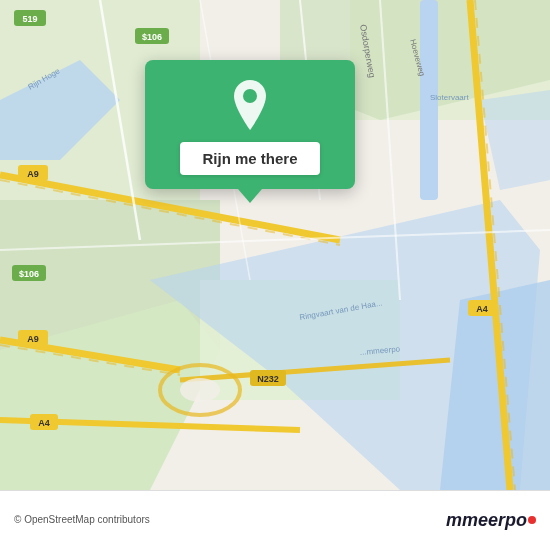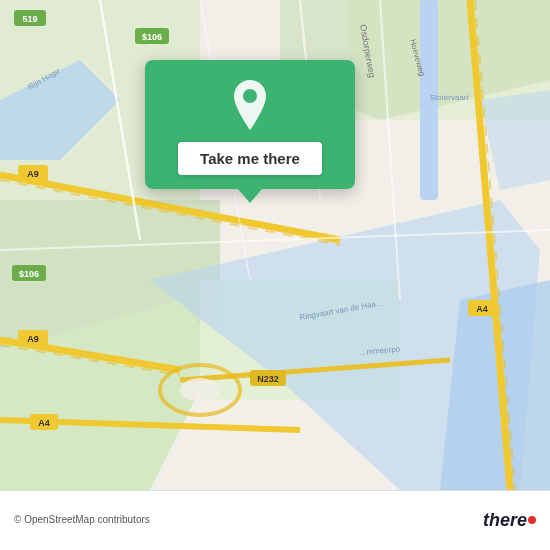--- a/index.html
+++ b/index.html
@@ -206,25 +206,25 @@
     <text x="360" y="355" font-size="8" fill="#7799bb" transform="rotate(-5, 360, 355)">...mmeerpo</text>
   </svg>
 
   <div class="map-popup">
 
     <svg class="pin-icon" viewBox="0 0 44 54" xmlns="http://www.w3.org/2000/svg">
       <path d="M22 2C13.16 2 6 9.16 6 18c0 12 16 34 16 34s16-22 16-34C38 9.16 30.84 2 22 2z" fill="white" opacity="0.9"></path>
       <circle cx="22" cy="18" r="7" fill="#3cb371"></circle>
     </svg>
 
-    <button class="take-me-there-btn">Take me there</button>
+    <button class="take-me-there-btn">Rijn me there</button>
   </div>
 </div>
 
 <div class="info-bar">
   <div class="info-left">
     <span class="osm-credit">© OpenStreetMap contributors</span>
   </div>
   <div class="moovit-logo">
-    <span class="moovit-text">there</span>
+    <span class="moovit-text">mmeerpo</span>
     <span class="moovit-dot"></span>
   </div>
 </div>
 
 </body></html>

